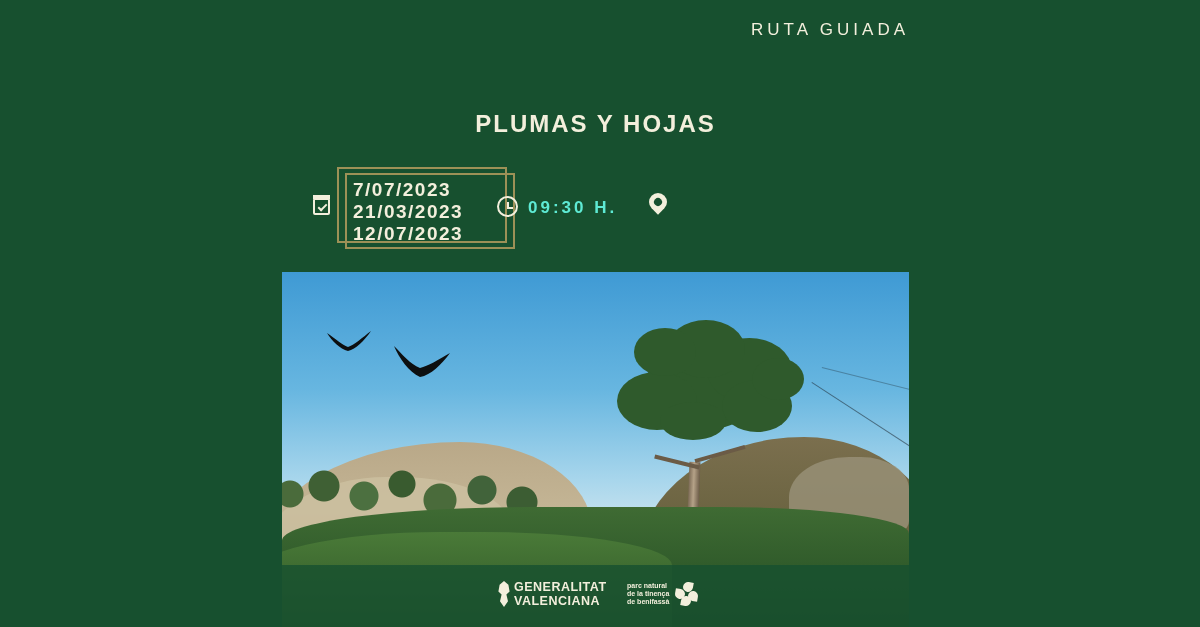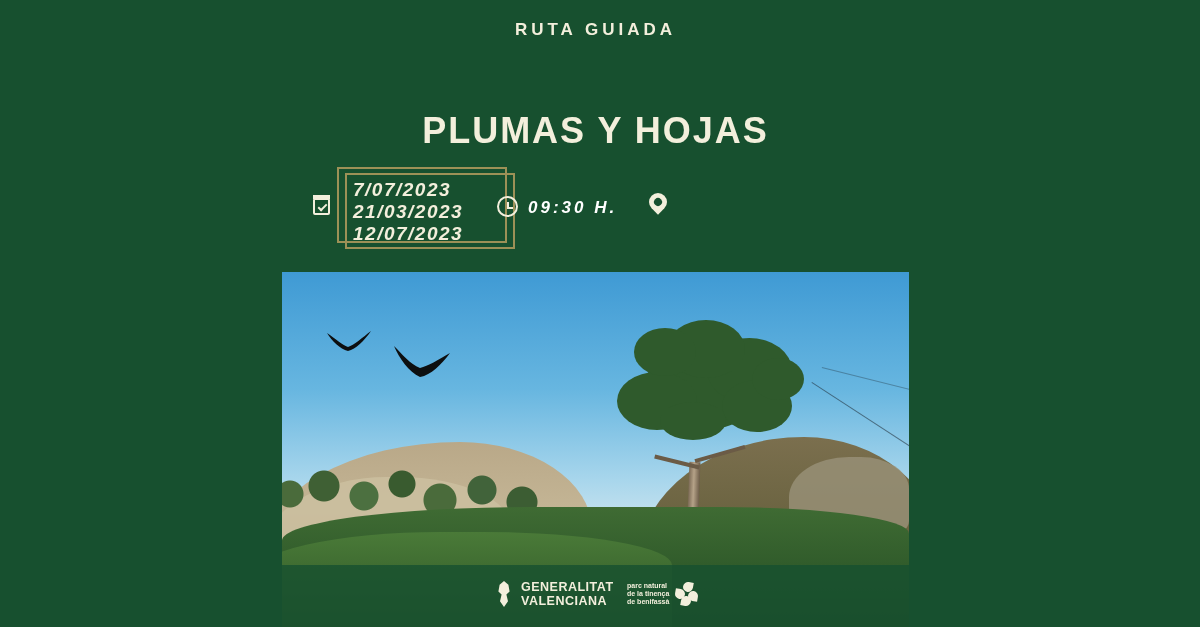--- a/index.html
+++ b/index.html
@@ -24,48 +24,48 @@
   }
   
   .top-block {
     position: absolute;
     left: 0; top: 0; width: 627px; height: 272px;
     background: #17502f;
   }
   .kicker {
     position: absolute;
     top: 20px; left: 0; width: 627px;
-    text-align: center;
+    text-align: right;
     color: #f3efdc;
     font-size: 17px;
-    font-weight: bold;
+    font-weight: normal;
     letter-spacing: 4px;
   }
   .title-va {
     position: absolute;
     top: 58px; left: 0; width: 627px;
     text-align: center;
     color: #b6a363;
     font-size: 40px;
     font-weight: bold;
     letter-spacing: 2.5px;
   }
   .title-es {
     position: absolute;
     top: 110px; left: 0; width: 627px;
     text-align: center;
     color: #f3efdc;
-    font-size: 36px;
+    font-size: 24px;
     font-weight: bold;
     letter-spacing: 2px;
   }
   
   .info-row {
     position: absolute;
-    top: 162px; left: 0; width: 627px; height: 90px; font-style: italic;
+    top: 162px; left: 0; width: 627px; height: 90px;
   }
   .cal-icon {
     position: absolute;
     left: 31px; top: 36px;
     width: 17px; height: 17px;
     border: 2px solid #f3efdc;
     border-radius: 2px;
   }
   .cal-icon:before {
     content: "";
@@ -118,21 +118,21 @@
   }
   .clock-icon:after {
     content: "";
     position: absolute;
     left: 8px; top: 9px; width: 6px; height: 2px;
     background: #f3efdc;
   }
   .time-text {
     position: absolute;
     left: 246px; top: 36px;
-    color: #ffffff;
+    color: #5eead4;
     font-size: 17px;
     font-weight: bold;
     letter-spacing: 3px;
   }
   .pin-icon {
     position: absolute;
     left: 367px; top: 31px;
     width: 18px; height: 18px;
     background: #f3efdc;
     border-radius: 50% 50% 50% 0;
@@ -307,21 +307,21 @@
   .b2 { left: 412px; top: 180px; width: 52px; transform: rotate(-16deg); }
   
   .logo-bar {
     position: absolute;
     left: 0; bottom: 0; width: 627px; height: 62px;
     background: rgba(23,80,47,0.82);
   }
   .gv-logo {
     position: absolute;
     left: 212px; top: 15px;
-    display: flex; align-items: center; gap: 7px;
+    display: flex; align-items: center; 
   }
   .gv-mark {
     width: 20px; height: 26px;
     background: #f3efdc;
     clip-path: polygon(50% 0%, 72% 14%, 78% 40%, 62% 52%, 70% 78%, 50% 100%, 30% 78%, 38% 52%, 22% 40%, 28% 14%);
   }
   .gv-text {
     color: #f3efdc;
     font-size: 12.5px;
     font-weight: bold;

